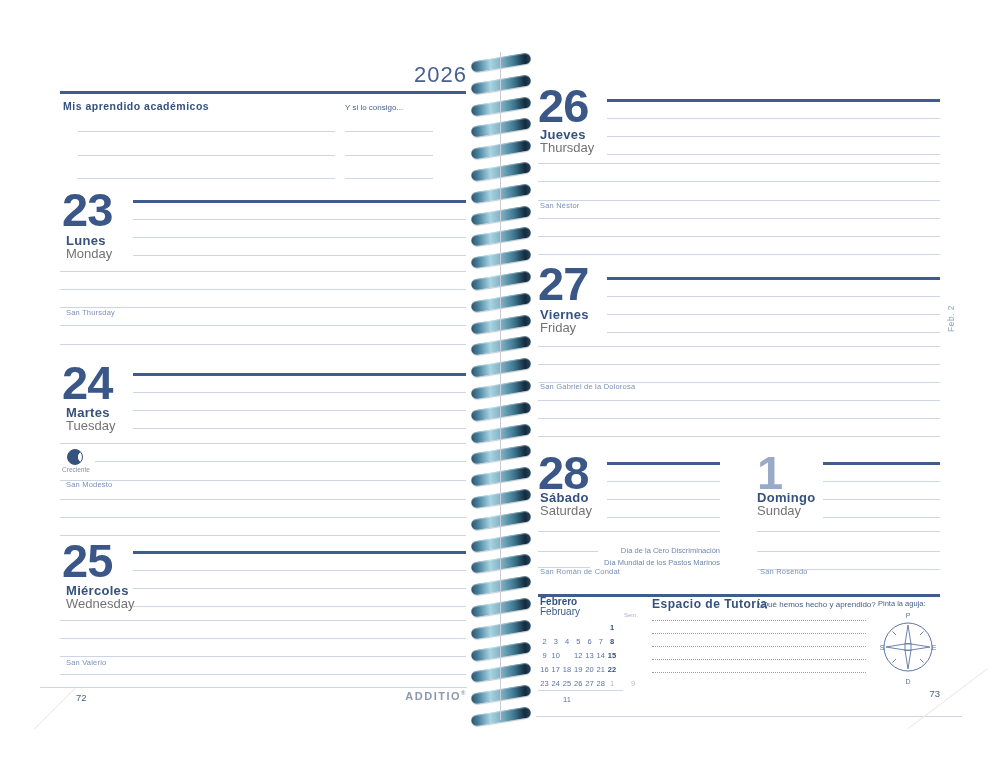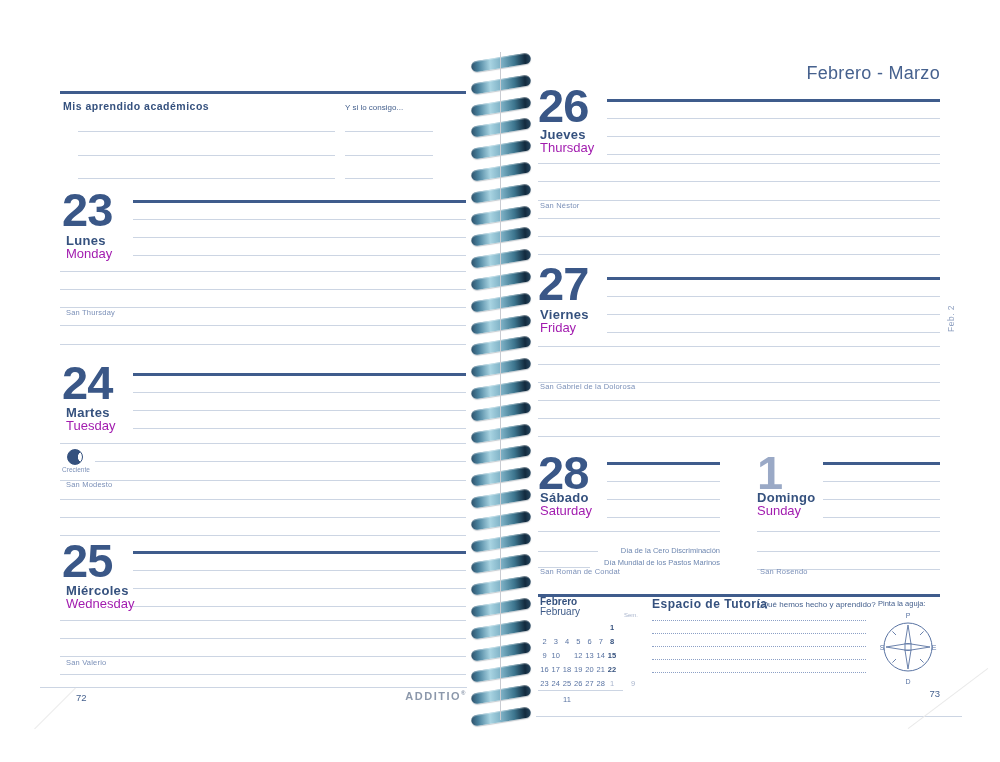--- a/index.html
+++ b/index.html
@@ -6,21 +6,21 @@
   .canvas{position:relative;width:1000px;height:762px;background:#ffffff;overflow:hidden;
           font-family:"Liberation Sans",sans-serif;color:#35517e;}
   .abs{position:absolute;}
   
   .ln{position:absolute;height:1px;background:#ccd5e3;}
   .ln.th{height:3px;background:#3f5c8c;}
   
   .dnum{position:absolute;font-size:47px;font-weight:bold;color:#3a5787;letter-spacing:-1px;line-height:1;}
   .dnum.lt{color:#9aa9c6;}
   .dname{position:absolute;font-size:13px;font-weight:bold;letter-spacing:.3px;color:#35517e;line-height:1;}
-  .den{position:absolute;font-size:13px;color:#a21caf;line-height:1;}
+  .den{position:absolute;font-size:13px;color:#737373;line-height:1;}
   .saint{position:absolute;font-size:7.5px;color:#7b90b8;letter-spacing:.2px;line-height:1;margin-top:48px;}
   .fest{position:absolute;font-size:7.5px;color:#6e87b0;text-align:right;width:160px;line-height:1.45;}
   
   .year{position:absolute;left:330px;top:62px;width:137px;text-align:right;font-size:22px;color:#46618e;letter-spacing:1px;}
   .mrange{position:absolute;left:740px;top:63px;width:200px;text-align:right;font-size:18px;color:#46618e;letter-spacing:.3px;}
   .objt{position:absolute;left:63px;top:100px;font-size:10.5px;font-weight:bold;letter-spacing:.5px;color:#35517e;}
   .objs{position:absolute;left:345px;top:103px;font-size:8px;color:#46618e;}
   .pnum{position:absolute;font-size:9.5px;font-weight:normal;color:#46618e;}
   .brand{position:absolute;left:360px;top:690px;width:107px;text-align:right;font-size:11px;font-weight:bold;
          color:#8c98ab;letter-spacing:1.5px;}
@@ -190,20 +190,21 @@
       <div class="cal" style="left: 537.5px; top: 680px;">23</div>
       <div class="cal" style="left: 548.75px; top: 680px;">24</div>
       <div class="cal" style="left: 560px; top: 680px;">25</div>
       <div class="cal" style="left: 571.25px; top: 680px;">26</div>
       <div class="cal" style="left: 582.5px; top: 680px;">27</div>
       <div class="cal" style="left: 593.75px; top: 680px;">28</div>
       <div class="cal lt" style="left: 605px; top: 680px;">1</div>
       <div class="cal lt" style="left: 626px; top: 680px;">9</div>
     </div>
 
+  <div class="year">2026</div>
   <div class="objt">Mis aprendido académicos</div>
   <div class="objs">Y si lo consigo...</div>
 
   <div class="dnum" style="left:62px;top:186px">23</div>
   <div class="dname" style="left:66px;top:234px">Lunes</div>
   <div class="den" style="left:66px;top:247px">Monday</div>
   <div class="saint" style="left:66px;top:261px">San Thursday</div>
 
   <div class="dnum" style="left:62px;top:359px">24</div>
   <div class="dname" style="left:66px;top:406px">Martes</div>
@@ -215,21 +216,20 @@
   <div class="dnum" style="left:62px;top:537px">25</div>
   <div class="dname" style="left:66px;top:584px">Miércoles</div>
   <div class="den" style="left:66px;top:597px">Wednesday</div>
   <div class="saint" style="left:66px;top:611px">San Valerio</div>
 
   <div class="pnum" style="left:76px;top:692px">72</div>
   <div class="brand"><span>ADDITIO</span><sup>®</sup></div>
 
   <div class="gutter"></div>
 
-  <div class="mrange">Febrero - Marzo</div>
   <div class="sidetab">Feb. 2</div>
 
   <div class="dnum" style="left:538px;top:82px">26</div>
   <div class="dname" style="left:540px;top:128px">Jueves</div>
   <div class="den" style="left:540px;top:141px">Thursday</div>
   <div class="saint" style="left:540px;top:154px">San Néstor</div>
 
   <div class="dnum" style="left:538px;top:260px">27</div>
   <div class="dname" style="left:540px;top:308px">Viernes</div>
   <div class="den" style="left:540px;top:321px">Friday</div>

